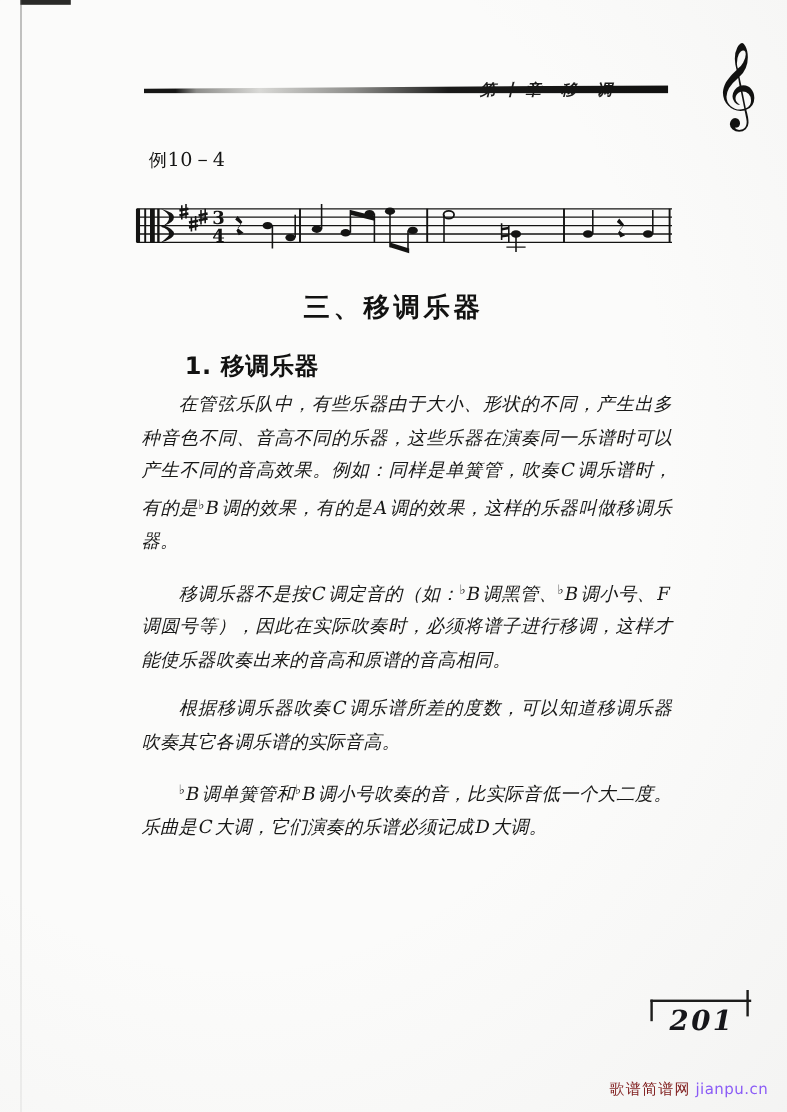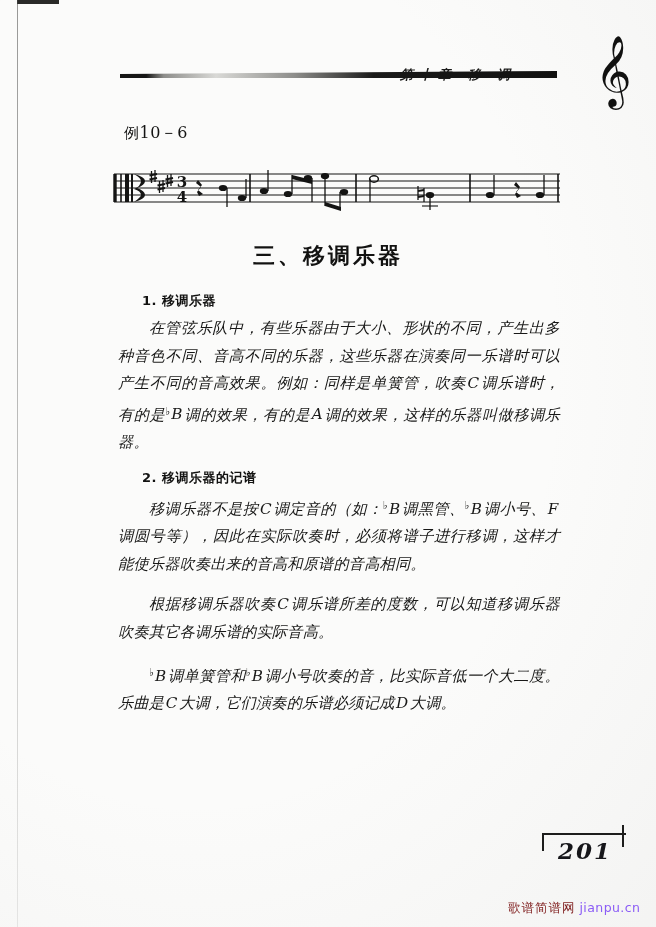--- a/index.html
+++ b/index.html
@@ -107,25 +107,25 @@
   }
 
   
   .body {
     position: absolute;
     left: 118px; top: 292px;
     width: 442px;
   }
   .sub-heading {
     font-family: "DejaVu Sans", sans-serif;
-    font-size: 13px;
+    font-size: 20px;
     font-weight: 700;
     color: #121211;
     letter-spacing: 0.5px;
-    margin: 0 0 5px 24px;
+    margin: 0 0 5px 36px;
   }
   p.para {
     margin: 0 0 4px 0;
     font-family: "DejaVu Sans", sans-serif;
     font-size: 15.2px;
     line-height: 27.5px;
     color: #181817;
     text-indent: 31px;
     text-align: justify;
     text-justify: inter-ideograph;
@@ -201,21 +201,21 @@
 <div class="scan-edge-top"></div>
 <div class="scan-edge-left"></div>
 
 <div class="header">
   <div class="header-title">第十章 移 调</div>
   <div class="header-rule"></div>
   <div class="clef-icon">𝄞</div>
 </div>
 
 <div class="example-label">
-  <span class="cjk">例</span><span>10－6</span>
+  <span class="cjk">例</span><span>10－4</span>
 </div>
 
 <div class="staff-wrap">
   <svg class="staff-svg" width="450" height="48" viewBox="0 0 450 48" xmlns="http://www.w3.org/2000/svg">
     <g stroke="#141413" stroke-width="1.1">
       <line x1="2" y1="8" x2="448" y2="8"></line>
       <line x1="2" y1="15" x2="448" y2="15"></line>
       <line x1="2" y1="22" x2="448" y2="22"></line>
       <line x1="2" y1="29" x2="448" y2="29"></line>
       <line x1="2" y1="36" x2="448" y2="36"></line>
@@ -316,21 +316,20 @@
 <div class="section-heading">三、移调乐器</div>
 
 <div class="body">
 
   <div class="blk">
     <div class="sub-heading">1. 移调乐器</div>
     <p class="para">在管弦乐队中，有些乐器由于大小、形状的不同，产生出多种音色不同、音高不同的乐器，这些乐器在演奏同一乐谱时可以产生不同的音高效果。例如：同样是单簧管，吹奏<span class="lat">C</span>调乐谱时，有的是<span class="flat">♭</span><span class="lat">B</span>调的效果，有的是<span class="lat">A</span>调的效果，这样的乐器叫做移调乐器。</p>
   </div>
 
   <div class="blk">
-    <div class="sub-heading">2. 移调乐器的记谱</div>
     <p class="para">移调乐器不是按<span class="lat">C</span>调定音的（如：<span class="flat">♭</span><span class="lat">B</span>调黑管、<span class="flat">♭</span><span class="lat">B</span>调小号、<span class="lat">F</span>调圆号等），因此在实际吹奏时，必须将谱子进行移调，这样才能使乐器吹奏出来的音高和原谱的音高相同。</p>
   </div>
 
 
   <div class="blk">
     <p class="para">根据移调乐器吹奏<span class="lat">C</span>调乐谱所差的度数，可以知道移调乐器吹奏其它各调乐谱的实际音高。</p>
   </div>
 
   <div class="blk">
     <p class="para"><span class="flat">♭</span><span class="lat">B</span>调单簧管和<span class="flat">♭</span><span class="lat">B</span>调小号吹奏的音，比实际音低一个大二度。乐曲是<span class="lat">C</span>大调，它们演奏的乐谱必须记成<span class="lat">D</span>大调。</p>

